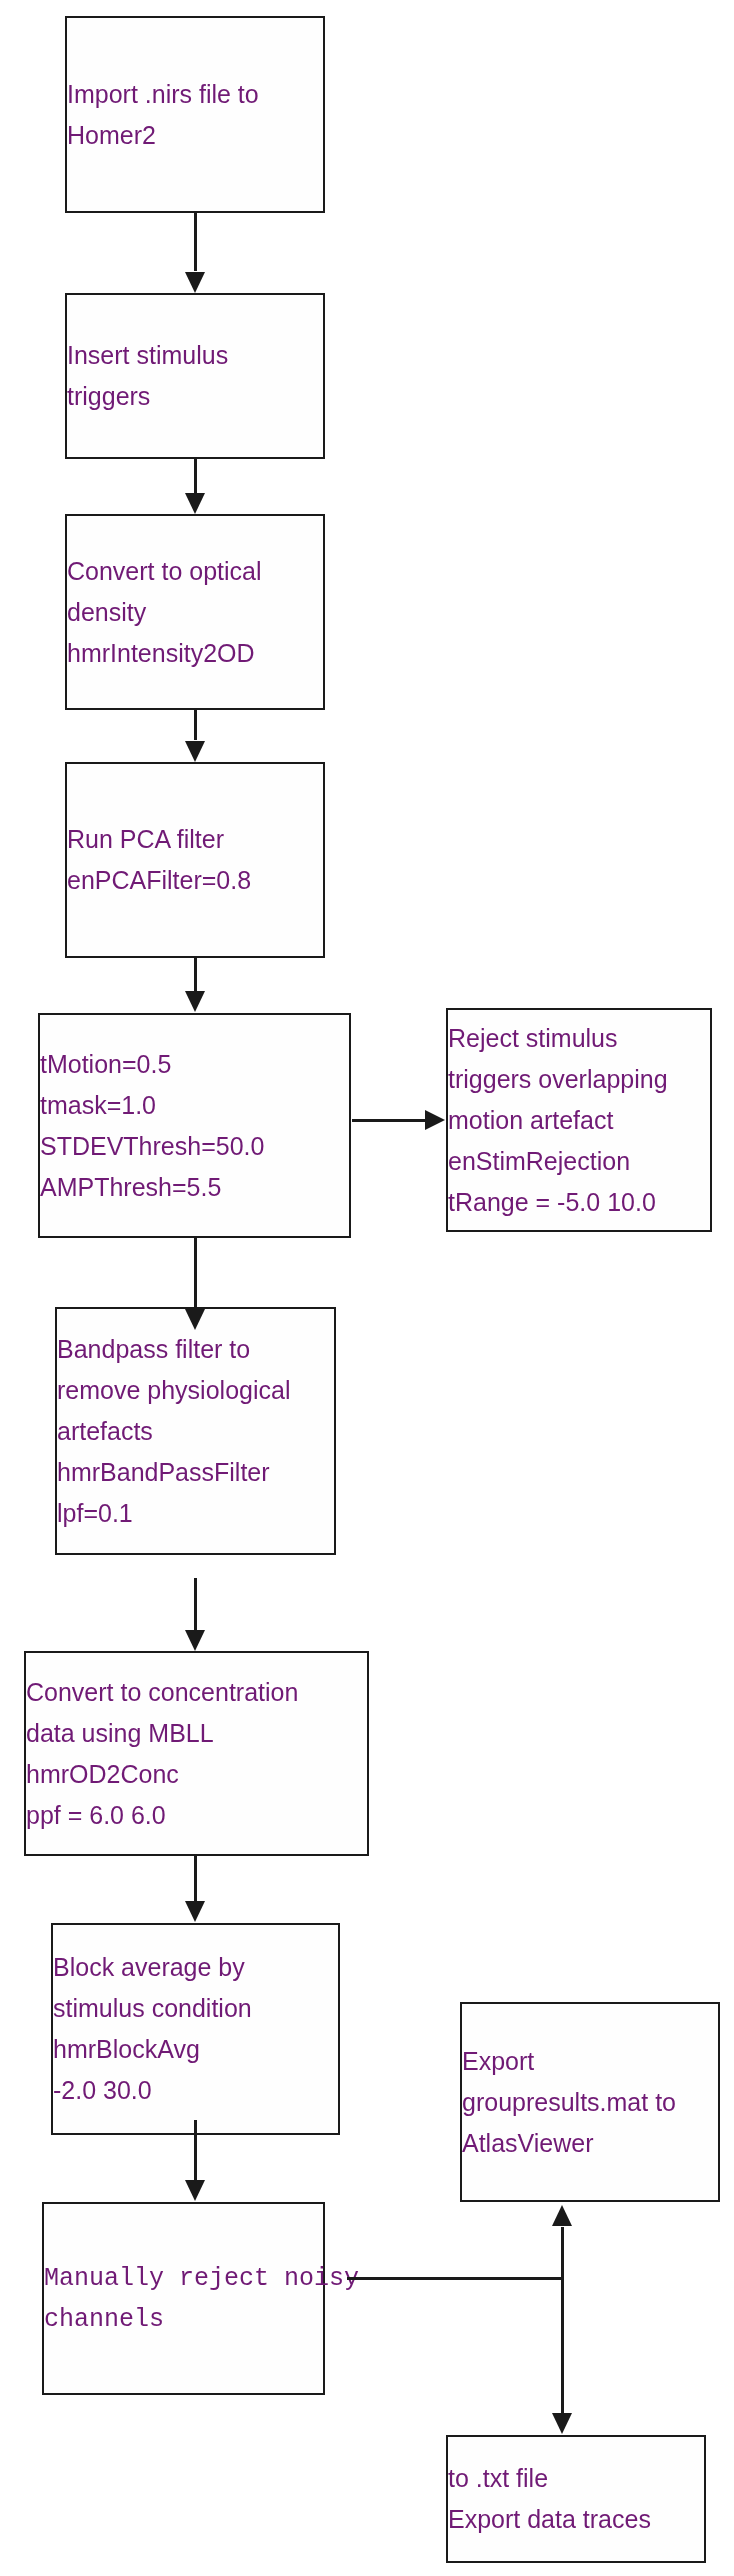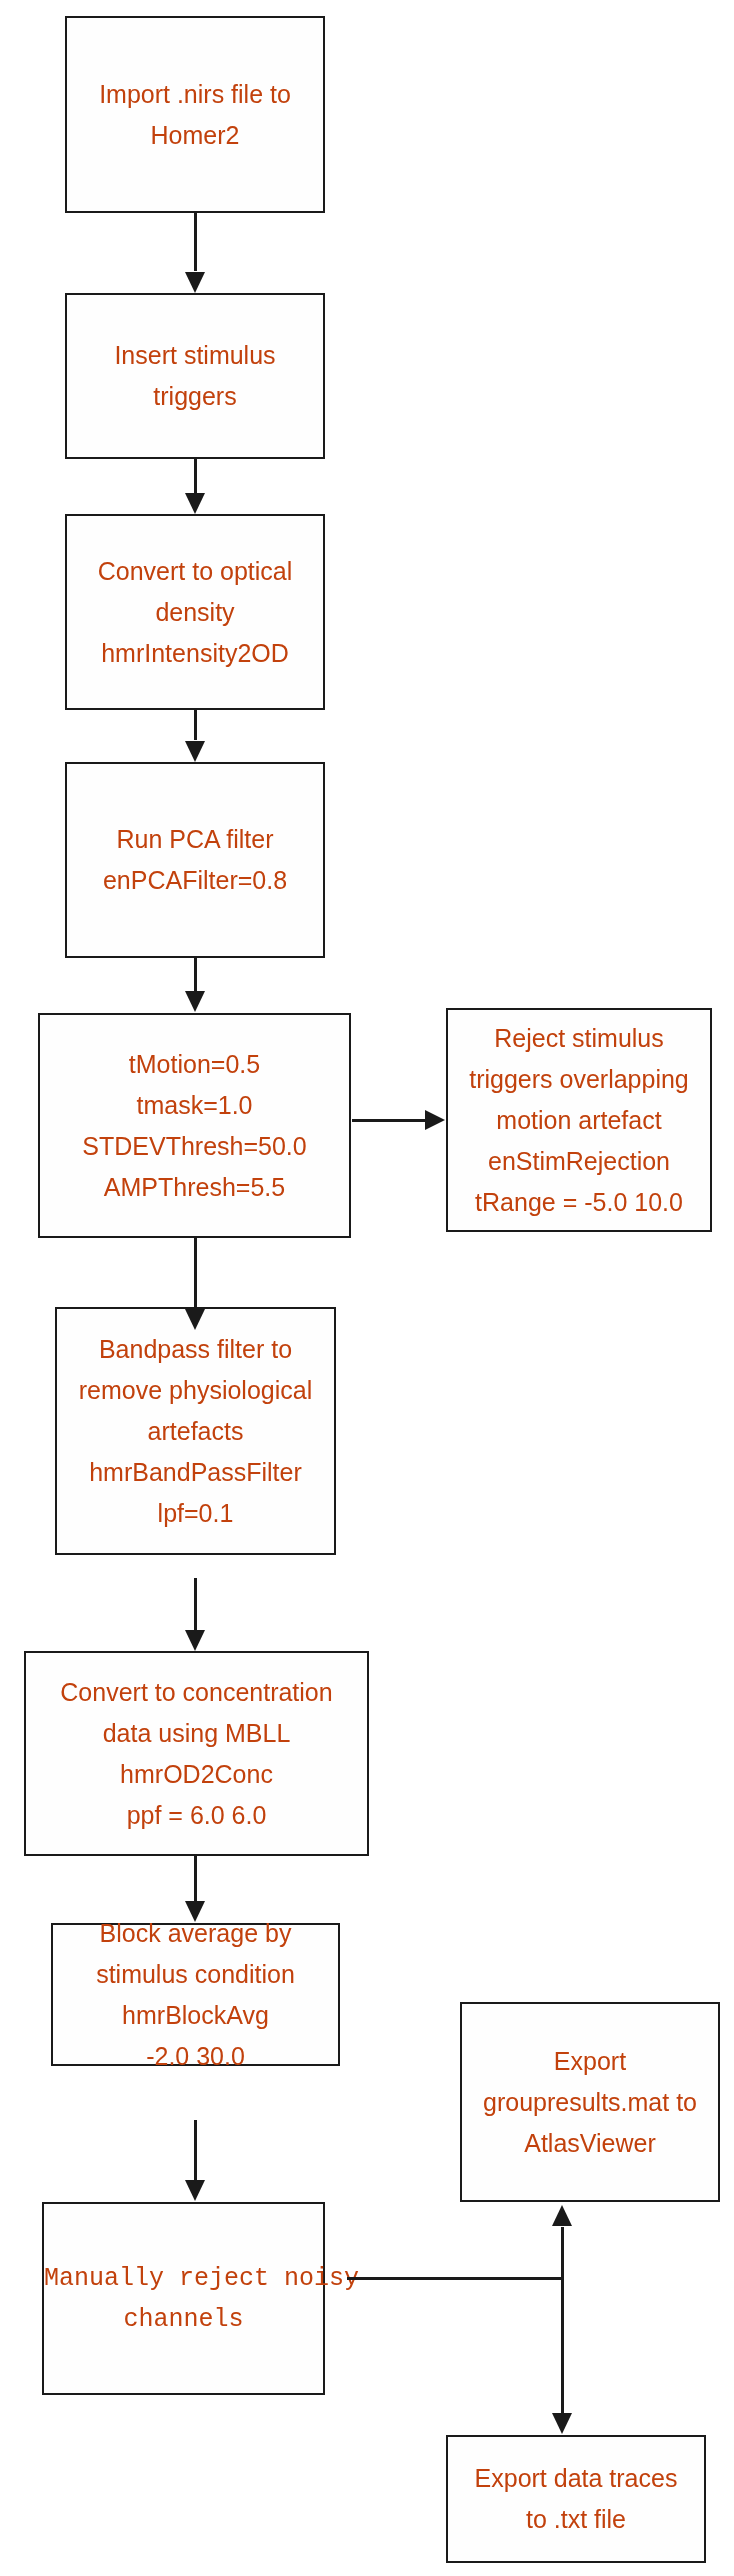--- a/index.html
+++ b/index.html
@@ -19,22 +19,22 @@
     position: absolute;
     box-sizing: border-box;
     border: 2.8px solid #1a1a1a;
     background: #fefefe;
     display: flex;
     align-items: center;
     justify-content: center;
   }
   .node-text {
     width: 100%;
-    text-align: center;
-    color: #c2410c;
+    text-align: left;
+    color: #701a75;
     font-size: 25px;
     line-height: 41px;
     font-weight: 400;
     letter-spacing: 0px;
   }
   .node-text .line {
     white-space: nowrap;
   }
   .vline {
     position: absolute;
@@ -133,21 +133,21 @@
 
   <div class="node" style="left:24px; top:1651px; width:345px; height:205px;">
     <div class="node-text">
         <div class="line">Convert to concentration</div>
         <div class="line">data using MBLL</div>
         <div class="line">hmrOD2Conc</div>
         <div class="line">ppf = 6.0 6.0</div>
       </div>
   </div>
 
-  <div class="node" style="left:51px; top:1923px; width:289px; height:143px;">
+  <div class="node" style="left:51px; top:1923px; width:289px; height:212px;">
     <div class="node-text">
         <div class="line">Block average by</div>
         <div class="line">stimulus condition</div>
         <div class="line">hmrBlockAvg</div>
         <div class="line">-2.0 30.0</div>
       </div>
   </div>
 
   <div class="node" style="left:42px; top:2202px; width:283px; height:193px;font-family:Liberation Mono, monospace;">
     <div class="node-text">
@@ -159,22 +159,22 @@
   <div class="node" style="left:460px; top:2002px; width:260px; height:200px;">
     <div class="node-text">
         <div class="line">Export</div>
         <div class="line">groupresults.mat to</div>
         <div class="line">AtlasViewer</div>
       </div>
   </div>
 
   <div class="node" style="left:446px; top:2435px; width:260px; height:128px;">
     <div class="node-text">
+        <div class="line">to .txt file</div>
         <div class="line">Export data traces</div>
-        <div class="line">to .txt file</div>
       </div>
   </div>
 
   <div class="vline" style="left:194px; top:212px; height:59px;"></div>
   <div class="arrow-down" style="left:185px; top:272px;"></div>
 
   <div class="vline" style="left:194px; top:459px; height:34px;"></div>
   <div class="arrow-down" style="left:185px; top:493px;"></div>
 
   <div class="vline" style="left:194px; top:710px; height:30px;"></div>

